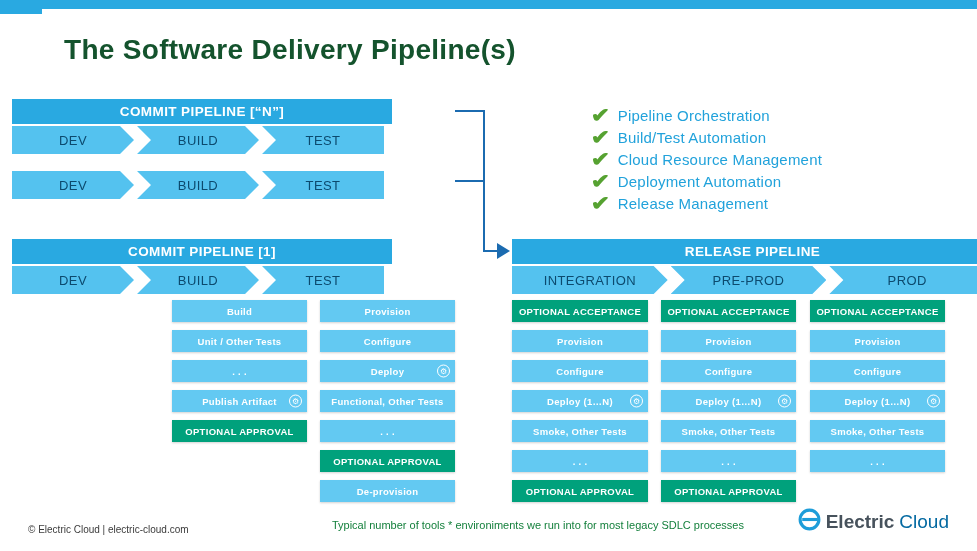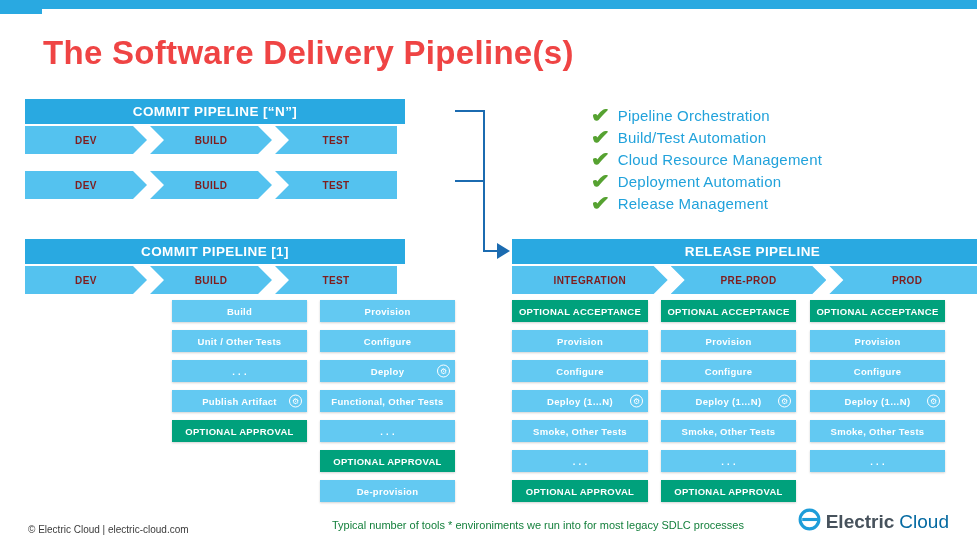--- a/index.html
+++ b/index.html
@@ -1,26 +1,26 @@
 <!DOCTYPE html>
 <html><head>
 <meta charset="utf-8">
 <style>
   *{box-sizing:border-box;margin:0;padding:0}
   body{background:#ffffff;font-family:"Liberation Sans",sans-serif}
   .slide{position:relative;width:977px;height:551px;background:#ffffff;overflow:hidden}
   .topbar{position:absolute;left:0;top:0;width:100%;height:9px;background:#29A9E1}
   .topbar-tab{position:absolute;left:0;top:0;width:42px;height:14px;background:#29A9E1}
-  .page-title{position:absolute;left:43px;top:34px;font-size:33px;font-weight:bold;color:#ef4444;letter-spacing:.3px}
-
-  .pipeline{position:absolute;left:25px;width:380px}
+  .page-title{position:absolute;left:64px;top:34px;font-size:28px;font-weight:bold;color:#14532d;letter-spacing:.3px}
+
+  .pipeline{position:absolute;left:12px;width:380px}
   .pipeline.release{left:512px;width:481px}
   .pl-header{height:25px;background:#29A9E1;color:#fff;font-weight:bold;font-size:13.5px;display:flex;align-items:center;justify-content:center;letter-spacing:.4px}
   .stages{display:flex;height:28px;margin-top:2px}
-  .chev{flex:1;background:#54C2EF;color:#7f1d1d;font-weight:bold;font-size:10px;display:flex;align-items:center;justify-content:center;margin-right:3px;letter-spacing:.4px}
+  .chev{flex:1;background:#54C2EF;color:#0c4a6e;font-weight:normal;font-size:13px;display:flex;align-items:center;justify-content:center;margin-right:3px;letter-spacing:.4px}
   .chev.first{clip-path:polygon(0 0,calc(100% - 14px) 0,100% 50%,calc(100% - 14px) 100%,0 100%)}
   .chev.mid{clip-path:polygon(0 0,calc(100% - 14px) 0,100% 50%,calc(100% - 14px) 100%,0 100%,14px 50%)}
   .chev.last{margin-right:8px;clip-path:polygon(0 0,100% 0,100% 100%,0 100%,14px 50%)}
 
   .task-col{position:absolute;display:flex;flex-direction:column;gap:8px}
   .task{height:22px;background:#63C9F2;color:#fff;display:flex;align-items:center;justify-content:center;position:relative;box-shadow:0 1px 2px rgba(0,0,0,.18)}
   .task .task-label{font-size:9.5px;font-weight:bold;letter-spacing:.3px}
   .task.green{background:#00A17C}
   .gear{position:absolute;right:5px;top:50%;transform:translateY(-50%);width:13px;height:13px;border:1px solid #fff;border-radius:50%;color:#fff;font-size:8px;line-height:11px;text-align:center}
 

